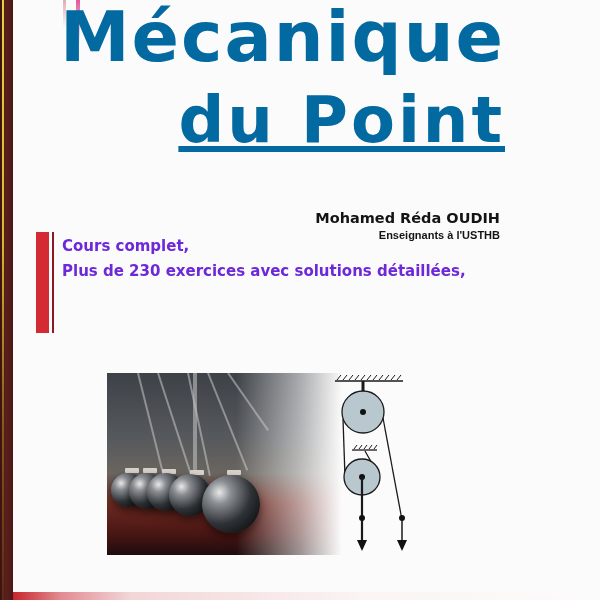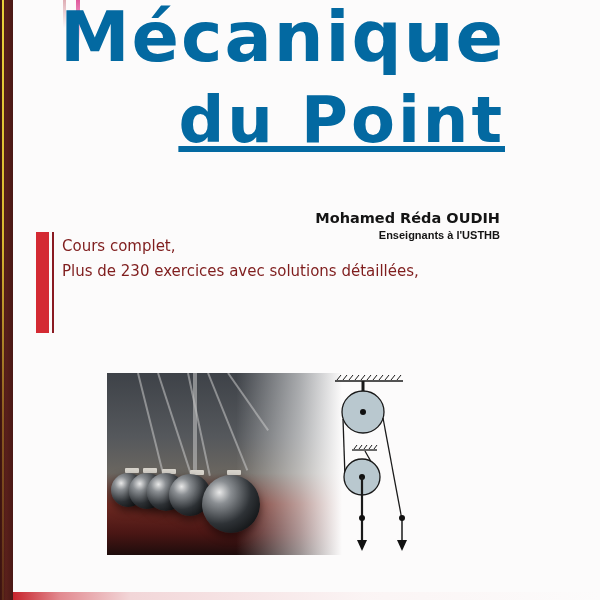--- a/index.html
+++ b/index.html
@@ -45,22 +45,22 @@
     .feature-bar {
       position: absolute; left: 36px; top: 232px; width: 13px; height: 101px;
       background: #d42a33;
     }
     .feature-line {
       position: absolute; left: 52px; top: 232px; width: 2px; height: 101px;
       background: #8a1a22;
     }
     .features {
       position: absolute; left: 62px; top: 234px;
-      font-family: "DejaVu Sans", sans-serif; font-weight: normal;
-      font-size: 15px; line-height: 24.5px; color: #7f1d1d;
+      font-family: "DejaVu Sans", sans-serif; font-weight: bold;
+      font-size: 15px; line-height: 24.5px; color: #6d28d9;
     }
 
     .photo {
       position: absolute; left: 107px; top: 373px; width: 235px; height: 182px;
       overflow: hidden;
       background:
         linear-gradient(90deg, rgba(0,0,0,0) 55%, rgba(255,255,255,0.55) 82%, rgba(252,251,251,1) 100%),
         linear-gradient(180deg, #3e4248 0%, #55585c 35%, #6a6660 55%, #6e2a22 72%, #4a1614 88%, #1e0c0c 100%);
     }
     .string { position: absolute; top: 0; width: 2px; background: rgba(200,200,200,0.55); transform-origin: top; }

